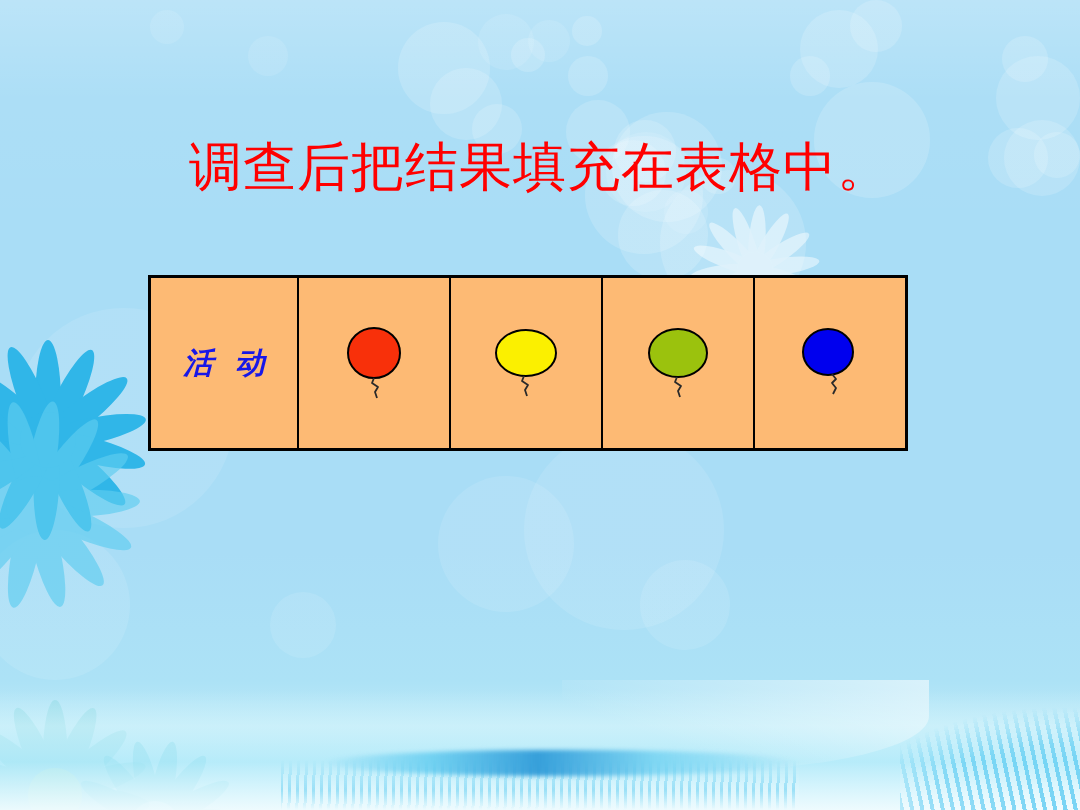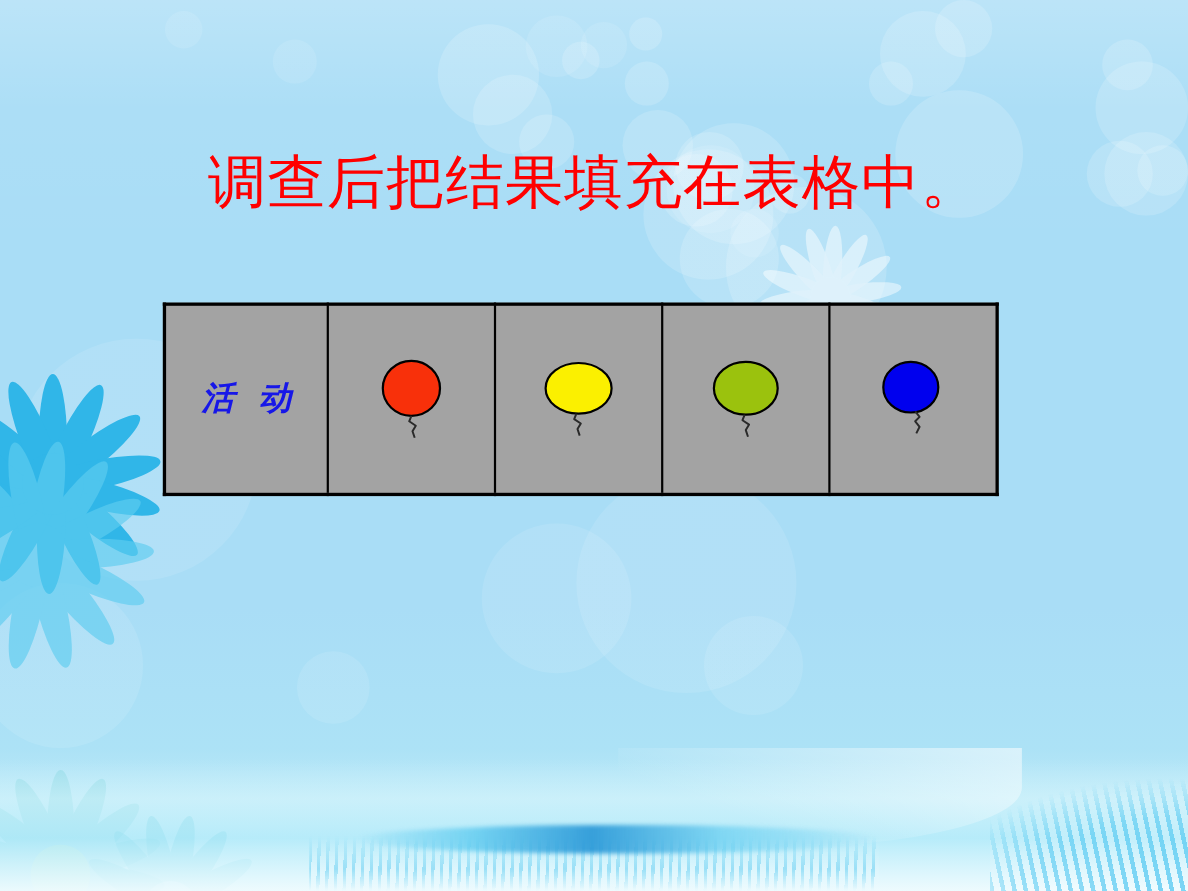--- a/index.html
+++ b/index.html
@@ -182,21 +182,21 @@
     height: 176px;
     border-collapse: collapse;
     table-layout: fixed;
     background: #b9dee3;
     border: 3px solid #000000;
     z-index: 6;
   }
   #survey-table td {
     border: 2px solid #000000;
     padding: 0;
-    background: #a3a3a3;
+    background: #fdba74;
     vertical-align: middle;
     text-align: center;
   }
   .col-label { width: 146px; }
   .col-item  { width: 150px; }
 
   .row-head td { height: 80px; }
   .row-count td { height: 92px; }
 
   .label-cn {

